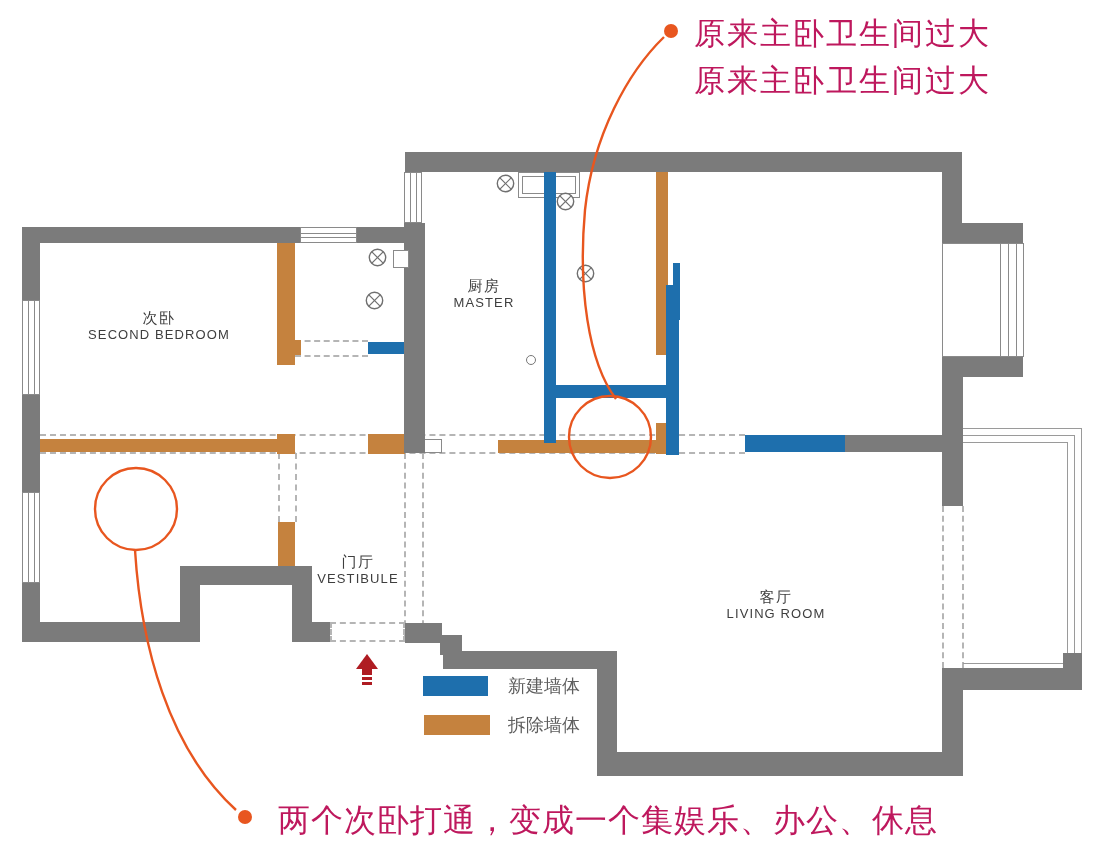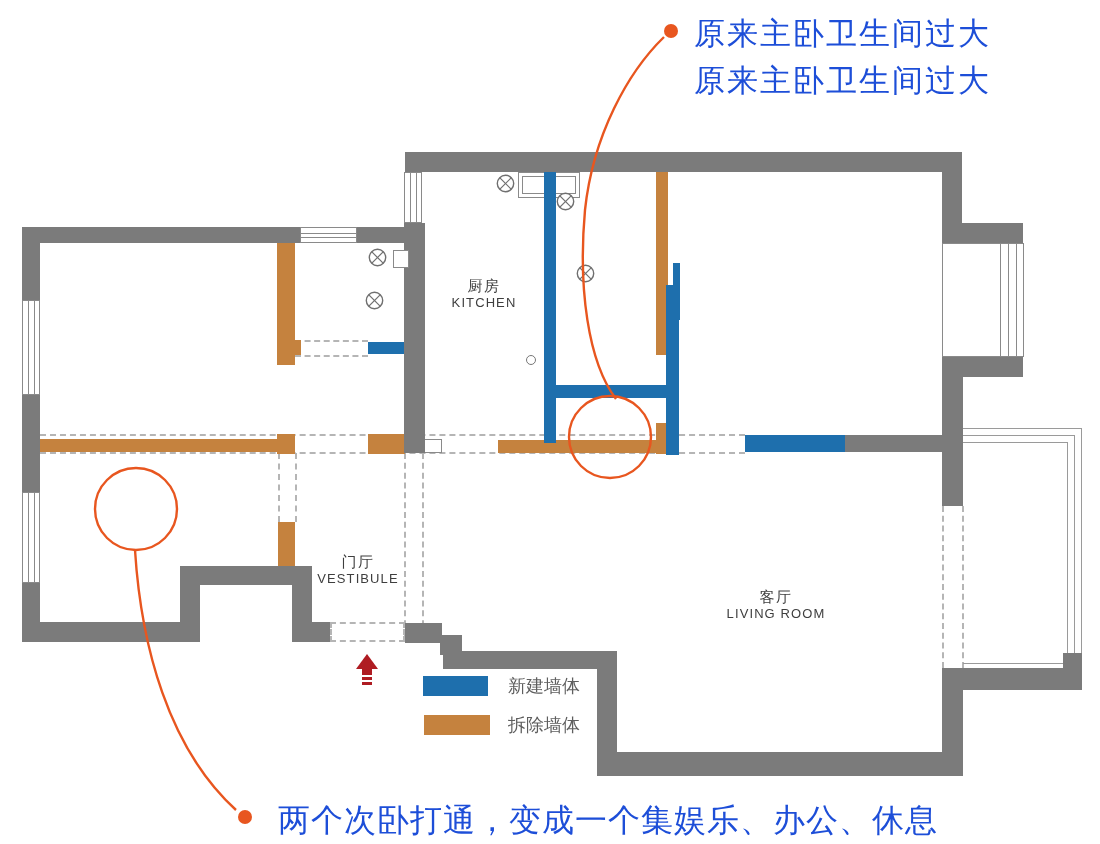--- a/index.html
+++ b/index.html
@@ -12,21 +12,21 @@
   .dh{border-top:2px dashed #B5B5B5;height:0;z-index:1;}
   .dv{border-left:2px dashed #B5B5B5;width:0;z-index:1;}
   .win{background:#fff;border:1px solid #8A8A8A;z-index:2;}
   .vl{position:absolute;top:0;bottom:0;width:1px;background:#8A8A8A;}
   .hl{position:absolute;left:0;right:0;height:1px;background:#8A8A8A;}
   .bay{border:1px solid #9A9A9A;border-left:none;background:transparent;z-index:2;}
   .sym{z-index:6;}
   .room-label{position:absolute;transform:translateX(-50%);text-align:center;color:#3E3E3E;z-index:9;white-space:nowrap;}
   .room-label .cn{display:block;font-size:15px;letter-spacing:1.5px;line-height:17px;}
   .room-label .en{display:block;font-size:13px;letter-spacing:1.1px;line-height:15px;margin-top:1px;}
-  .note{position:absolute;color:#1d4ed8;z-index:9;white-space:nowrap;}
+  .note{position:absolute;color:#be185d;z-index:9;white-space:nowrap;}
   #note-top{left:694px;top:10px;font-size:31px;letter-spacing:2px;line-height:47px;}
   #note-bottom{left:278px;top:799px;font-size:32px;letter-spacing:1px;font-family:Liberation Mono, monospace;}
   .legend-label{position:absolute;left:508px;font-size:18px;color:#5E5E5E;line-height:20px;z-index:9;white-space:nowrap;}
   #door{left:330px;top:622px;width:75px;height:20px;border:2px dashed #B5B5B5;z-index:2;}
   #white-sq{left:423px;top:439px;width:19px;height:14px;background:#fff;border:1.5px solid #8A8A8A;z-index:2;}
   #col-sq{left:393px;top:250px;width:16px;height:18px;background:#fff;border:1.5px solid #8A8A8A;z-index:6;}
   #sink{left:518px;top:172px;width:62px;height:26px;background:#fff;border:1px solid #8A8A8A;z-index:2;}
   #sink-in{position:absolute;left:3px;top:3px;right:3px;bottom:3px;border:1px solid #8A8A8A;}
   #knob{left:526px;top:355px;width:10px;height:10px;border:1.2px solid #777;border-radius:50%;z-index:6;}
   #arrow{left:356px;top:654px;width:22px;height:33px;z-index:6;}
@@ -154,23 +154,27 @@
   </div>
   <div class="abs" id="knob"></div>
 
   <div class="abs" id="arrow">
     <div class="tri"></div>
     <div class="b" style="top:15px;height:6px"></div>
     <div class="b" style="top:23px;height:3px"></div>
     <div class="b" style="top:28px;height:3px"></div>
   </div>
 
+  <div class="room-label" style="left:159px;top:309px">
+    <span class="cn">次卧</span>
+    <span class="en">SECOND BEDROOM</span>
+  </div>
   <div class="room-label" style="left:484px;top:277px">
     <span class="cn">厨房</span>
-    <span class="en">KITCHEN</span>
+    <span class="en">MASTER</span>
   </div>
   <div class="room-label" style="left:358px;top:553px">
     <span class="cn">门厅</span>
     <span class="en">VESTIBULE</span>
   </div>
   <div class="room-label" style="left:776px;top:588px">
     <span class="cn">客厅</span>
     <span class="en">LIVING ROOM</span>
   </div>
 

